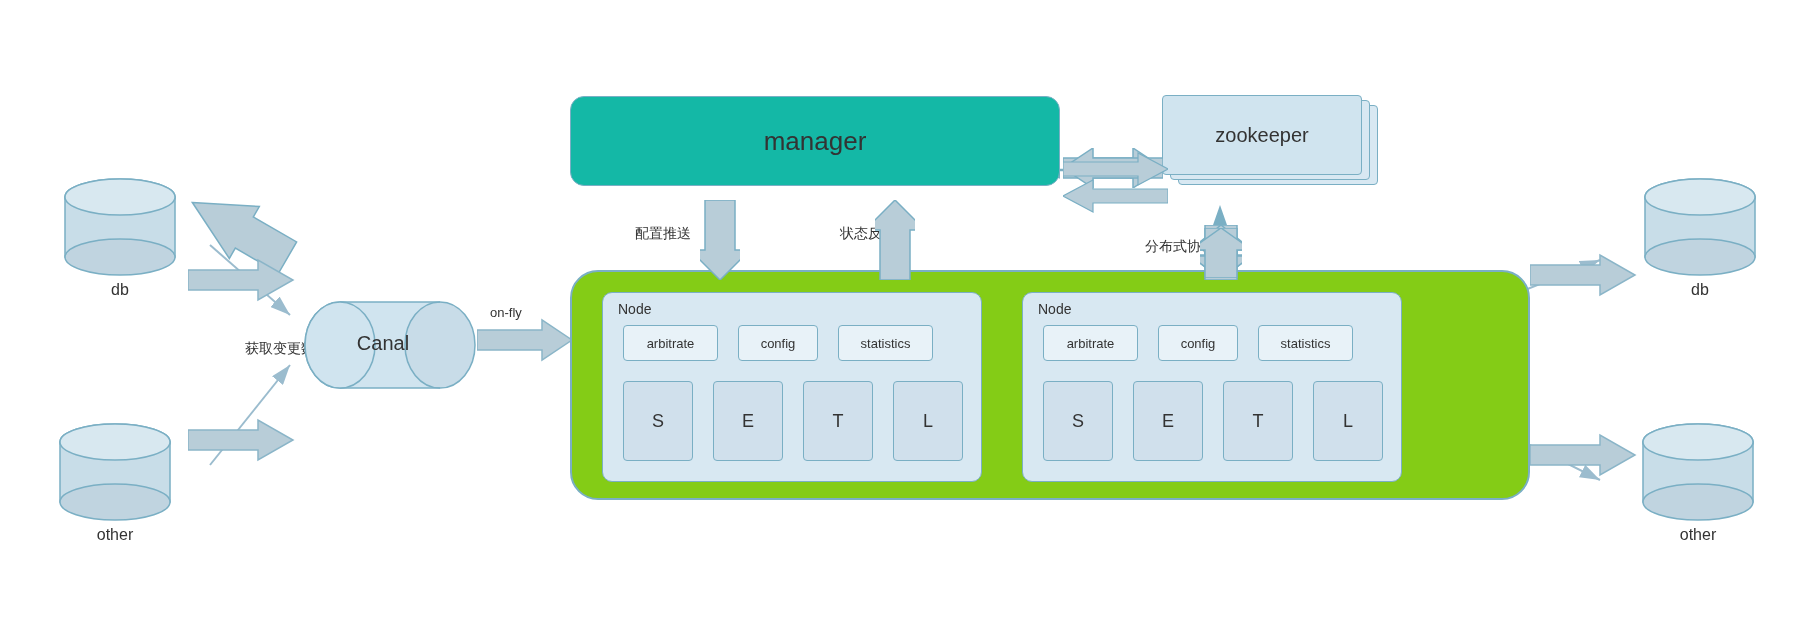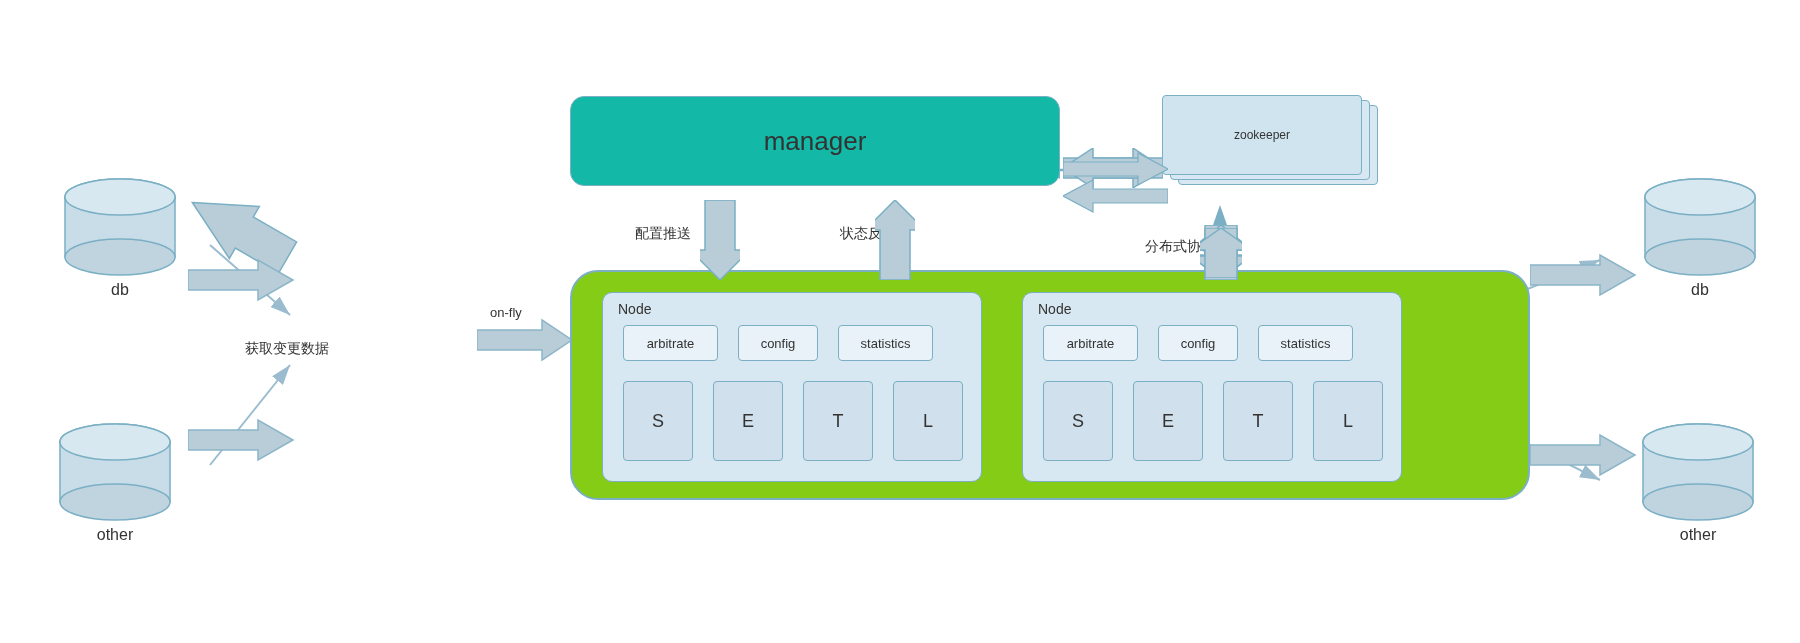--- a/index.html
+++ b/index.html
@@ -96,20 +96,32 @@
   </div>
 
   <div style="position:absolute; left:188px; top:415px;">
     <svg width="110" height="50">
       <polygon points="0,15 70,15 70,5 105,25 70,45 70,35 0,35" fill="#b8cdd8" stroke="#8ab5c8" stroke-width="1.5"></polygon>
     </svg>
   </div>
 
   <div style="position:absolute; left:245px; top:340px; font-size:14px; color:#333;">获取变更数据</div>
 
+  <div style="position:absolute; left:295px; top:300px;">
+    <svg width="185" height="90">
+      <ellipse cx="45" cy="45" rx="35" ry="43" fill="#d0e4ef" stroke="#7aafc4" stroke-width="1.5"></ellipse>
+      <rect x="45" y="2" width="100" height="86" fill="#d0e4ef" stroke="none"></rect>
+      <rect x="44" y="2" width="1" height="86" fill="#d0e4ef"></rect>
+      <ellipse cx="145" cy="45" rx="35" ry="43" fill="#c8dce8" stroke="#7aafc4" stroke-width="1.5"></ellipse>
+      <line x1="45" y1="2" x2="145" y2="2" stroke="#7aafc4" stroke-width="1.5"></line>
+      <line x1="45" y1="88" x2="145" y2="88" stroke="#7aafc4" stroke-width="1.5"></line>
+      <ellipse cx="45" cy="45" rx="35" ry="43" fill="#d0e4ef" stroke="#7aafc4" stroke-width="1.5"></ellipse>
+      <text x="88" y="50" text-anchor="middle" font-size="20" font-family="Arial" fill="#333">Canal</text>
+    </svg>
+  </div>
 
   <div style="position:absolute; left:477px; top:315px;">
     <svg width="100" height="50">
       <polygon points="0,15 65,15 65,5 95,25 65,45 65,35 0,35" fill="#b8cdd8" stroke="#8ab5c8" stroke-width="1.5"></polygon>
     </svg>
   </div>
   <div style="position:absolute; left:490px; top:305px; font-size:13px; color:#333;">on-fly</div>
 
   <div style="position:absolute; left:570px; top:96px; width:490px; height:90px; background:#14b8a6; border:1.5px solid #7aafc4; border-radius:14px; display:flex; align-items:center; justify-content:center;">
     <span style="font-size:26px; color:#333;">manager</span>
@@ -190,21 +202,21 @@
     </div>
 
   </div>
 
   <div style="position:absolute; left:1160px; top:95px;">
 
     <div style="position:absolute; left:18px; top:10px; width:200px; height:80px; background:#d8e8f2; border:1.5px solid #7aafc4; border-radius:4px;"></div>
     <div style="position:absolute; left:10px; top:5px; width:200px; height:80px; background:#d8e8f2; border:1.5px solid #7aafc4; border-radius:4px;"></div>
 
     <div style="position:absolute; left:2px; top:0; width:200px; height:80px; background:#d0e4ef; border:1.5px solid #7aafc4; border-radius:4px; display:flex; align-items:center; justify-content:center;">
-      <span style="font-size:12px; color:#333;">zookeeper</span>
+      <span style="font-size:20px; color:#333;">zookeeper</span>
     </div>
   </div>
 
   <div style="position:absolute; left:700px; top:200px;">
     <svg width="40" height="80">
       <polygon points="5,0 35,0 35,50 50,50 20,80 -10,50 5,50" fill="#b8cdd8" stroke="#7aafc4" stroke-width="1.5"></polygon>
     </svg>
   </div>
 
   <div style="position:absolute; left:875px; top:200px;">

